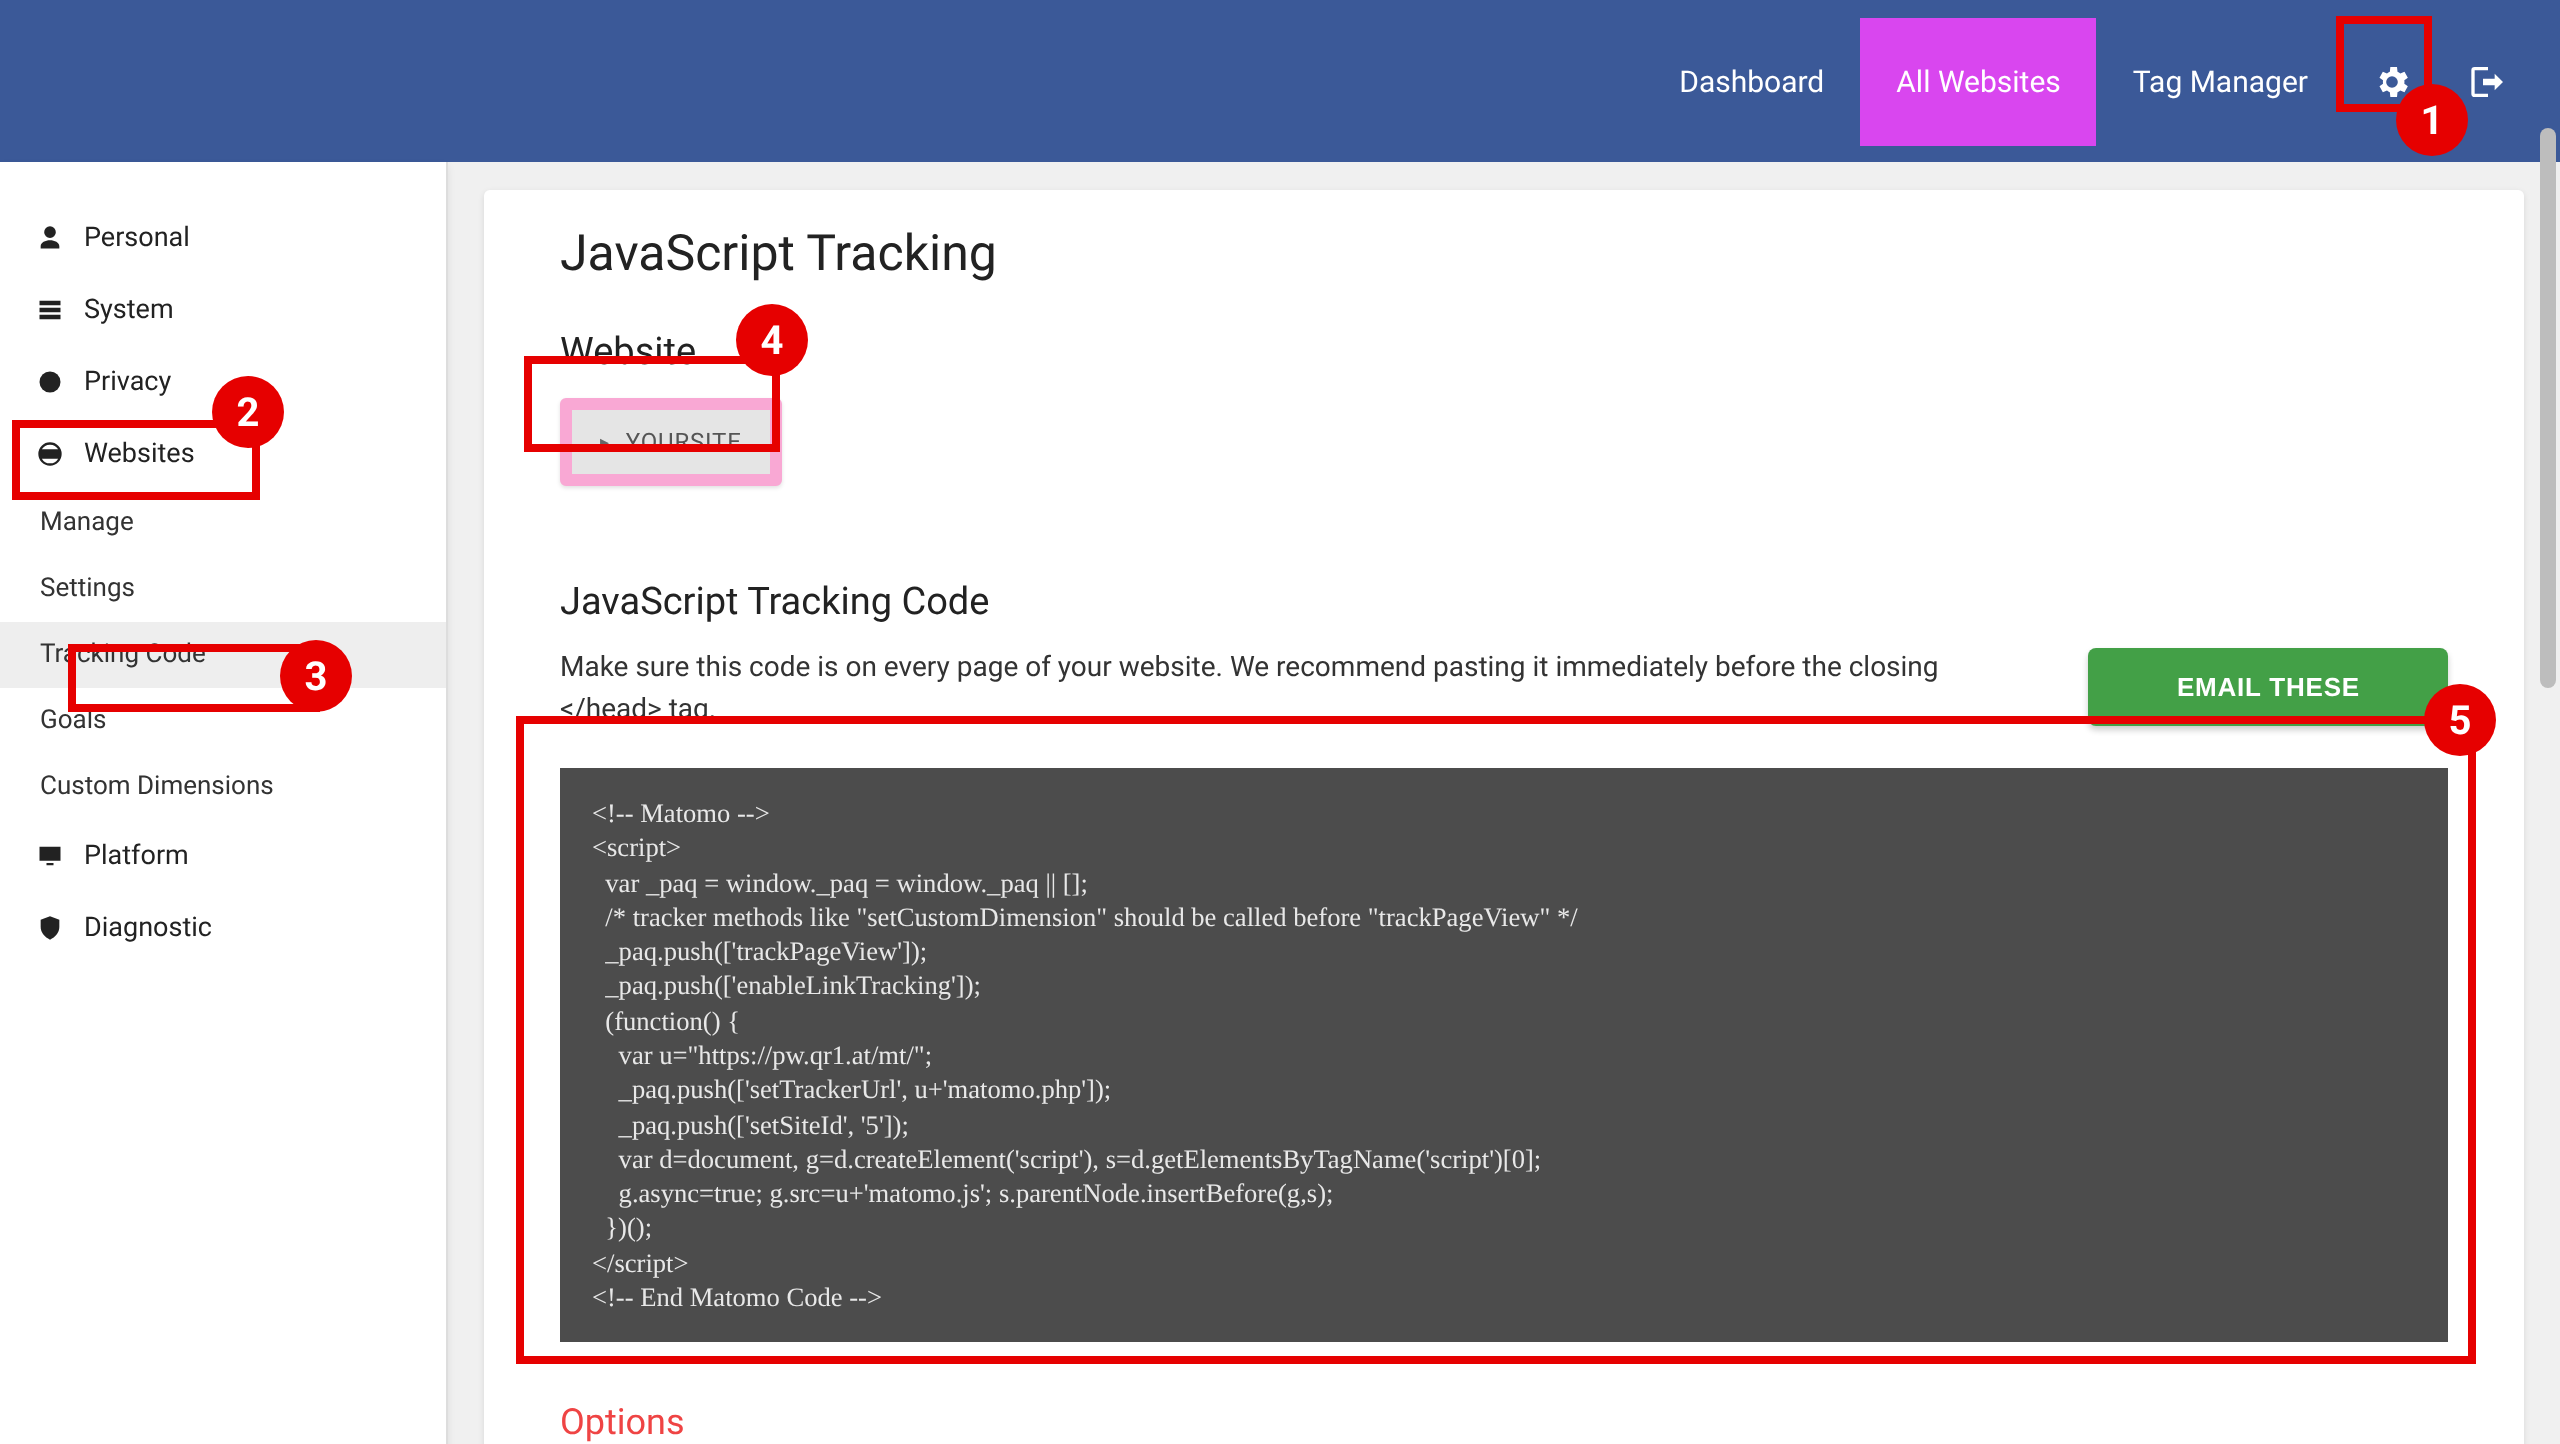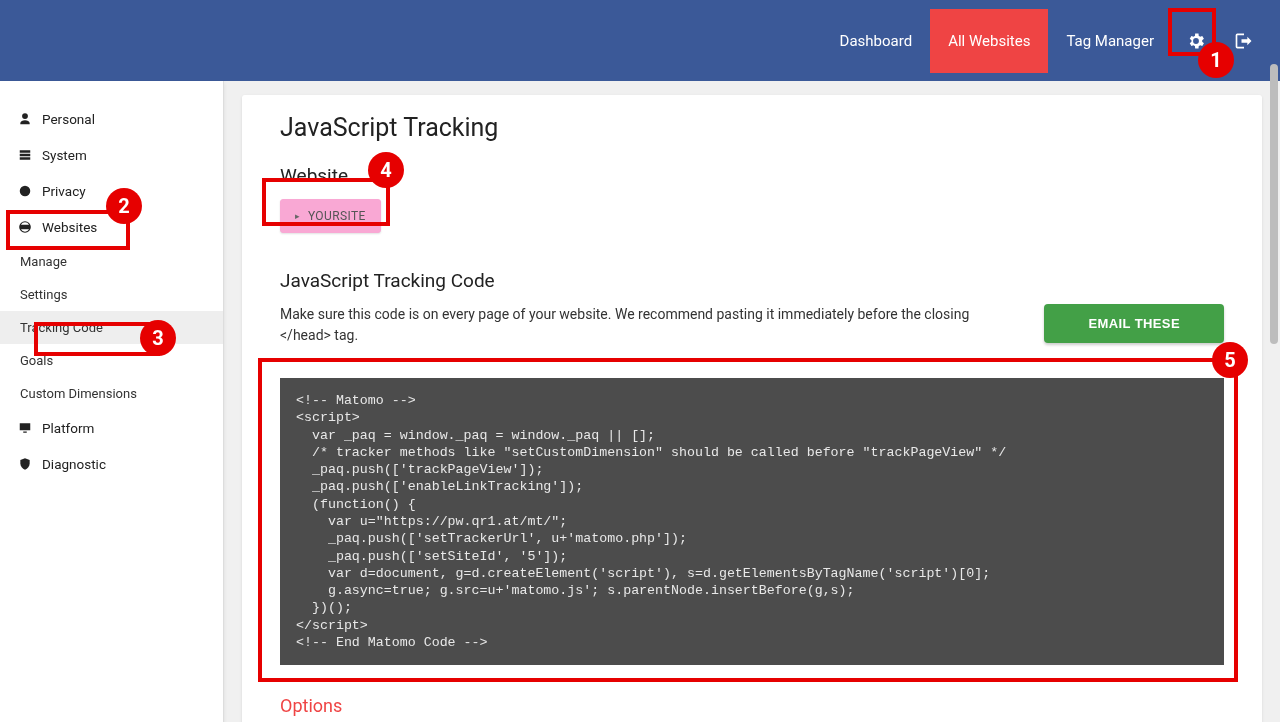--- a/index.html
+++ b/index.html
@@ -1,45 +1,45 @@
 <!DOCTYPE html>
 <html><head>
 <meta charset="utf-8">
 <style>
 * { margin: 0; padding: 0; box-sizing: border-box; }
 body { font-family: -apple-system, BlinkMacSystemFont, "Segoe UI", Roboto, Arial, sans-serif; background: #f0f0f0; width: 1280px; height: 722px; overflow: hidden; }
 
 .topbar { background: #3b5998; height: 81px; display: flex; justify-content: flex-end; align-items: center; padding-right: 12px; }
 .topbar-item { color: #fff; padding: 0 18px; height: 64px; display: flex; align-items: center; font-size: 15px; cursor: pointer; }
-.topbar-item.active { background: #ef4444; }
+.topbar-item.active { background: #d946ef; }
 .topbar-icon-btn { color: #fff; width: 48px; height: 64px; display: flex; align-items: center; justify-content: center; cursor: pointer; }
 .topbar-icon-btn svg { width: 20px; height: 20px; fill: #fff; }
 
 .layout { display: flex; height: calc(722px - 64px); }
 
 .sidebar { width: 224px; background: #fff; border-right: 1px solid #ddd; padding-top: 20px; box-shadow: 0 2px 4px rgba(0,0,0,0.08); }
 .sidebar-item { display: flex; align-items: center; padding: 10px 18px; font-size: 13.5px; font-weight: 400; color: #222; cursor: pointer; gap: 10px; }
 .sidebar-item svg { width: 14px; height: 14px; fill: #222; flex-shrink: 0; }
 .sidebar-sub { padding: 9px 18px 9px 20px; font-size: 13px; color: #333; cursor: pointer; }
 .sidebar-sub.active { background: #eeeeee; }
 
 .main { flex: 1; padding: 14px 18px; overflow-y: auto; }
 .card { background: #fff; padding: 18px 38px; border-radius: 3px; box-shadow: 0 1px 3px rgba(0,0,0,0.1); }
 h1 { font-size: 25px; font-weight: 400; color: #222; margin-bottom: 22px; }
 h2 { font-size: 19px; font-weight: 400; color: #222; margin-bottom: 12px; }
 h3 { font-size: 18px; font-weight: 400; color: #ef4444; }
 
-.site-selector { display: inline-flex; align-items: center; background: #f9a8d4; border: 1px solid #f9a8d4; border-radius: 3px; padding: 9px 14px; font-size: 12px; letter-spacing: 0.4px; color: #555; cursor: pointer; box-shadow: 0 1px 2px rgba(0,0,0,0.12); margin-bottom: 36px; }
+.site-selector { display: inline-flex; align-items: center; background: #e5e5e5; border: 6px solid #f9a8d4; border-radius: 3px; padding: 9px 14px; font-size: 12px; letter-spacing: 0.4px; color: #555; cursor: pointer; box-shadow: 0 1px 2px rgba(0,0,0,0.12); margin-bottom: 46px; }
 .site-selector::before { content: "▸"; font-size: 9px; margin-right: 8px; color: #666; }
 
-.tracking-row { display: flex; justify-content: space-between; align-items: flex-start; gap: 24px; margin-bottom: 32px; }
+.tracking-row { display: flex; justify-content: space-between; align-items: flex-start; gap: 24px; margin-bottom: 18px; }
 .tracking-text { flex: 1; font-size: 14px; color: #333; line-height: 1.5; }
 .email-btn { background: #43a047; color: #fff; border: none; border-radius: 4px; padding: 12px 44px; font-size: 13px; font-weight: 700; letter-spacing: 0.4px; cursor: pointer; box-shadow: 0 2px 3px rgba(0,0,0,0.2); white-space: nowrap; }
 
-.code-block { background: #4c4c4c; color: #e8e8e8; font-family: Liberation Mono, monospace; font-size: 13.3px; line-height: 1.3; padding: 14px 16px; white-space: pre; overflow-x: auto; margin-bottom: 30px; }
+.code-block { background: #4c4c4c; color: #e8e8e8; font-family: Liberation Serif, serif; font-size: 13.3px; line-height: 1.3; padding: 14px 16px; white-space: pre; overflow-x: auto; margin-bottom: 30px; }
 
 
 .ann-box { position: absolute; border: 4px solid #e60000; pointer-events: none; }
 .ann-circle { position: absolute; width: 36px; height: 36px; border-radius: 50%; background: #e60000; color: #fff; display: flex; align-items: center; justify-content: center; font-size: 20px; font-weight: 700; pointer-events: none; }
 
 .scrollbar-fake { position: absolute; right: 2px; top: 64px; width: 8px; height: 280px; background: #bdbdbd; border-radius: 4px; }
 </style>
 </head>
 <body>
 

